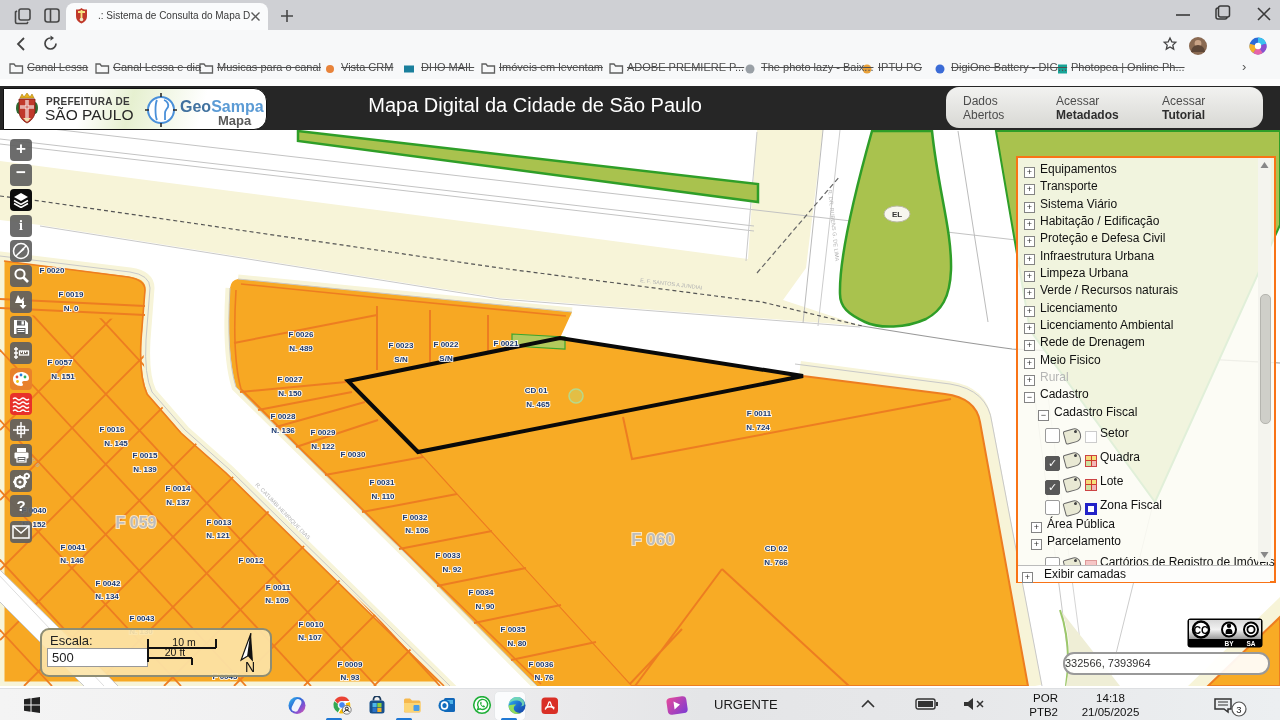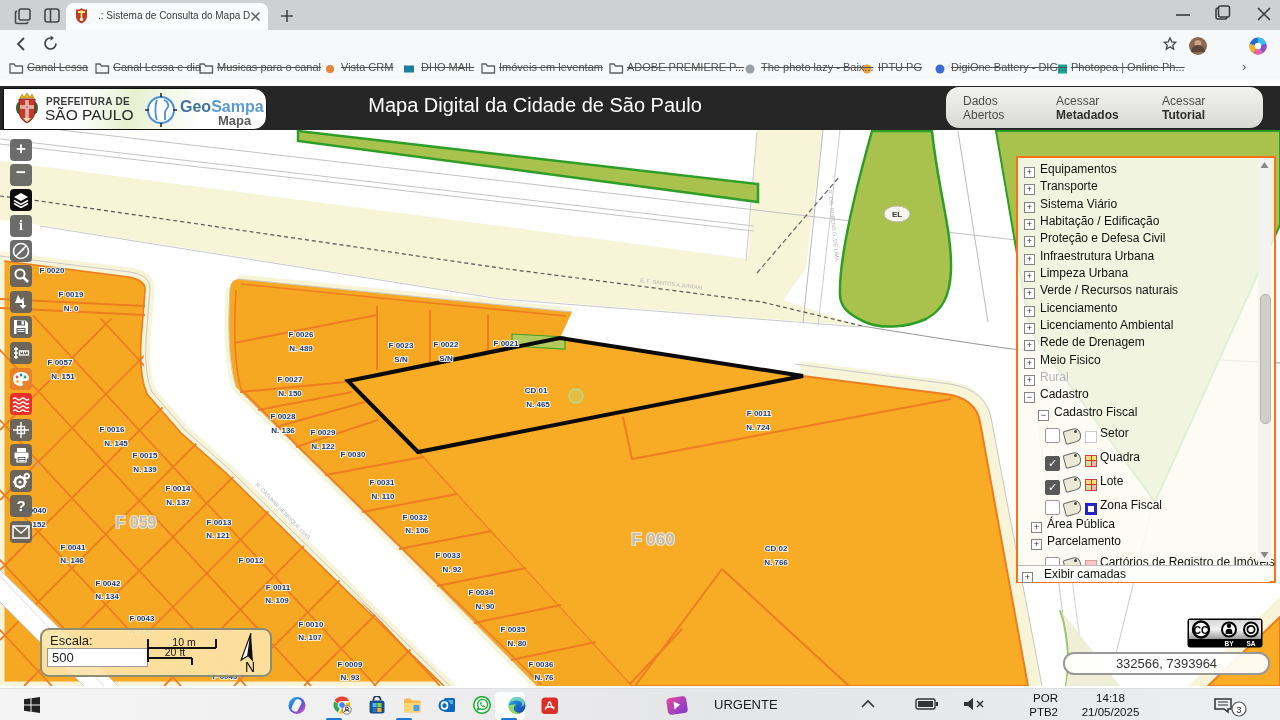--- a/index.html
+++ b/index.html
@@ -45,21 +45,21 @@
   .lg{display:inline-block;width:12px;height:12px;vertical-align:-2px;box-sizing:border-box;}
   .lgq{background-image:linear-gradient(90deg,transparent 5px,#d03a2a 5px 6.5px,transparent 6.5px),
       linear-gradient(0deg,transparent 5px,#d03a2a 5px 6.5px,transparent 6.5px),
       conic-gradient(#f5e27a 0 25%,#f3b6b6 25% 50%,#cfe0a0 50% 75%,#f5d97a 75%);
     border:1px solid #c44;position:relative;}
   
   #scalebox{left:40px;top:628px;width:228px;height:45px;background:rgba(252,228,168,.92);
     border:2px solid #8d8d74;border-radius:9px;font-size:13px;color:#222;}
   
   #coords{left:1063px;top:652px;width:203px;height:19px;background:rgba(255,255,255,.92);
-    border:2px solid #999;border-radius:11px;text-align:center;font-size:13px;
+    border:2px solid #999;border-radius:11px;font-size:11px;
     color:#333;line-height:19px;}
   
   #taskbar{left:0;top:688px;width:1280px;height:32px;
     background:linear-gradient(90deg,#f4f4f4 0%,#efeff0 30%,#e9e9eb 45%,#e4e5e7 55%,#e7e8ea 75%,#eceff1 100%);
     border-top:1px solid #dddfe2;}
   #searchpill{left:42px;top:690px;width:238px;height:27px;background:#fff;
     border:1px solid #e2e2e2;border-radius:14px;font-size:13px;color:#454545;}
 </style></head>
 <body>
 <div id="stage">

